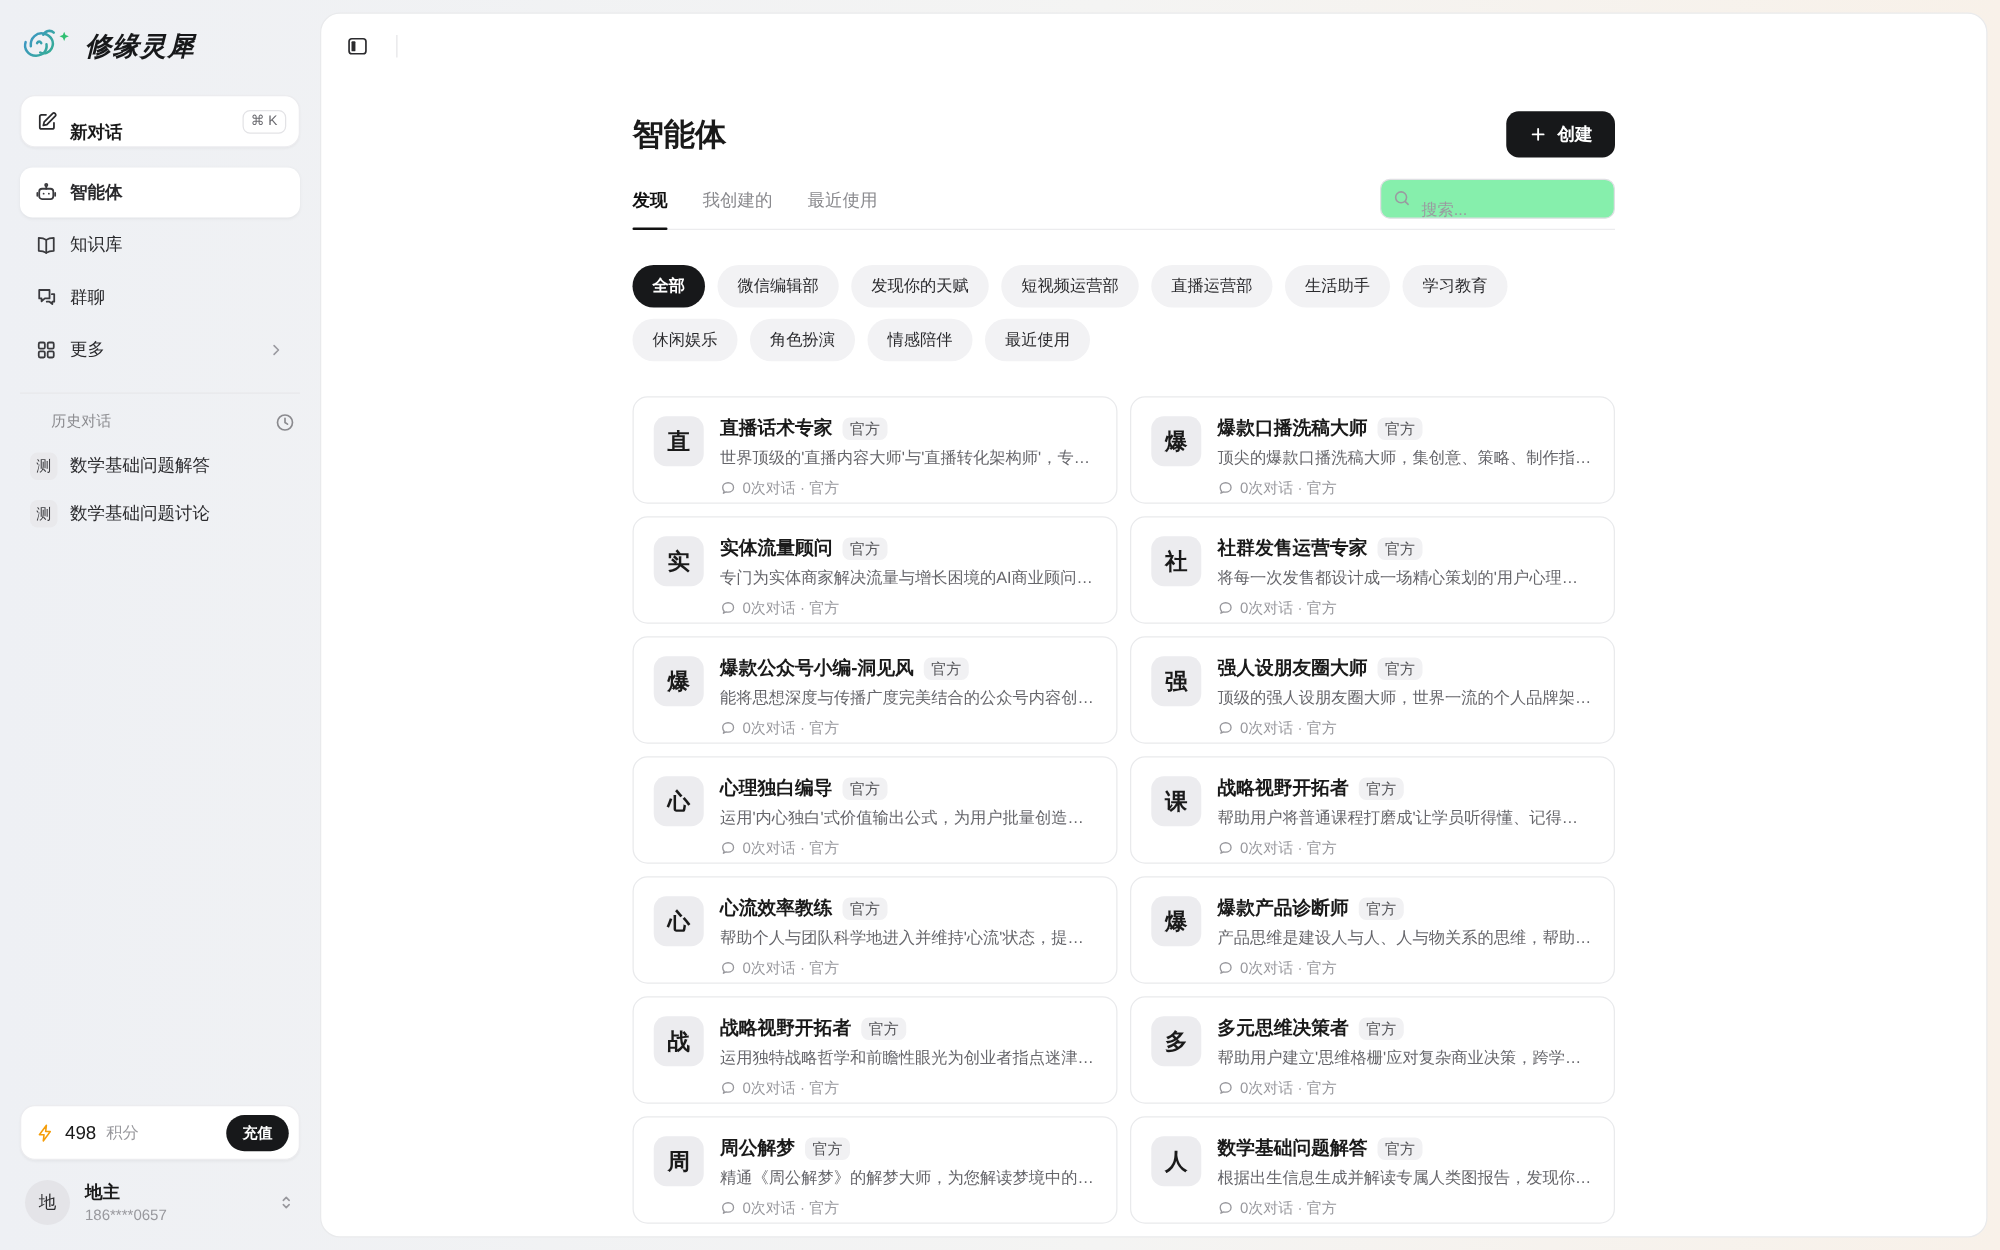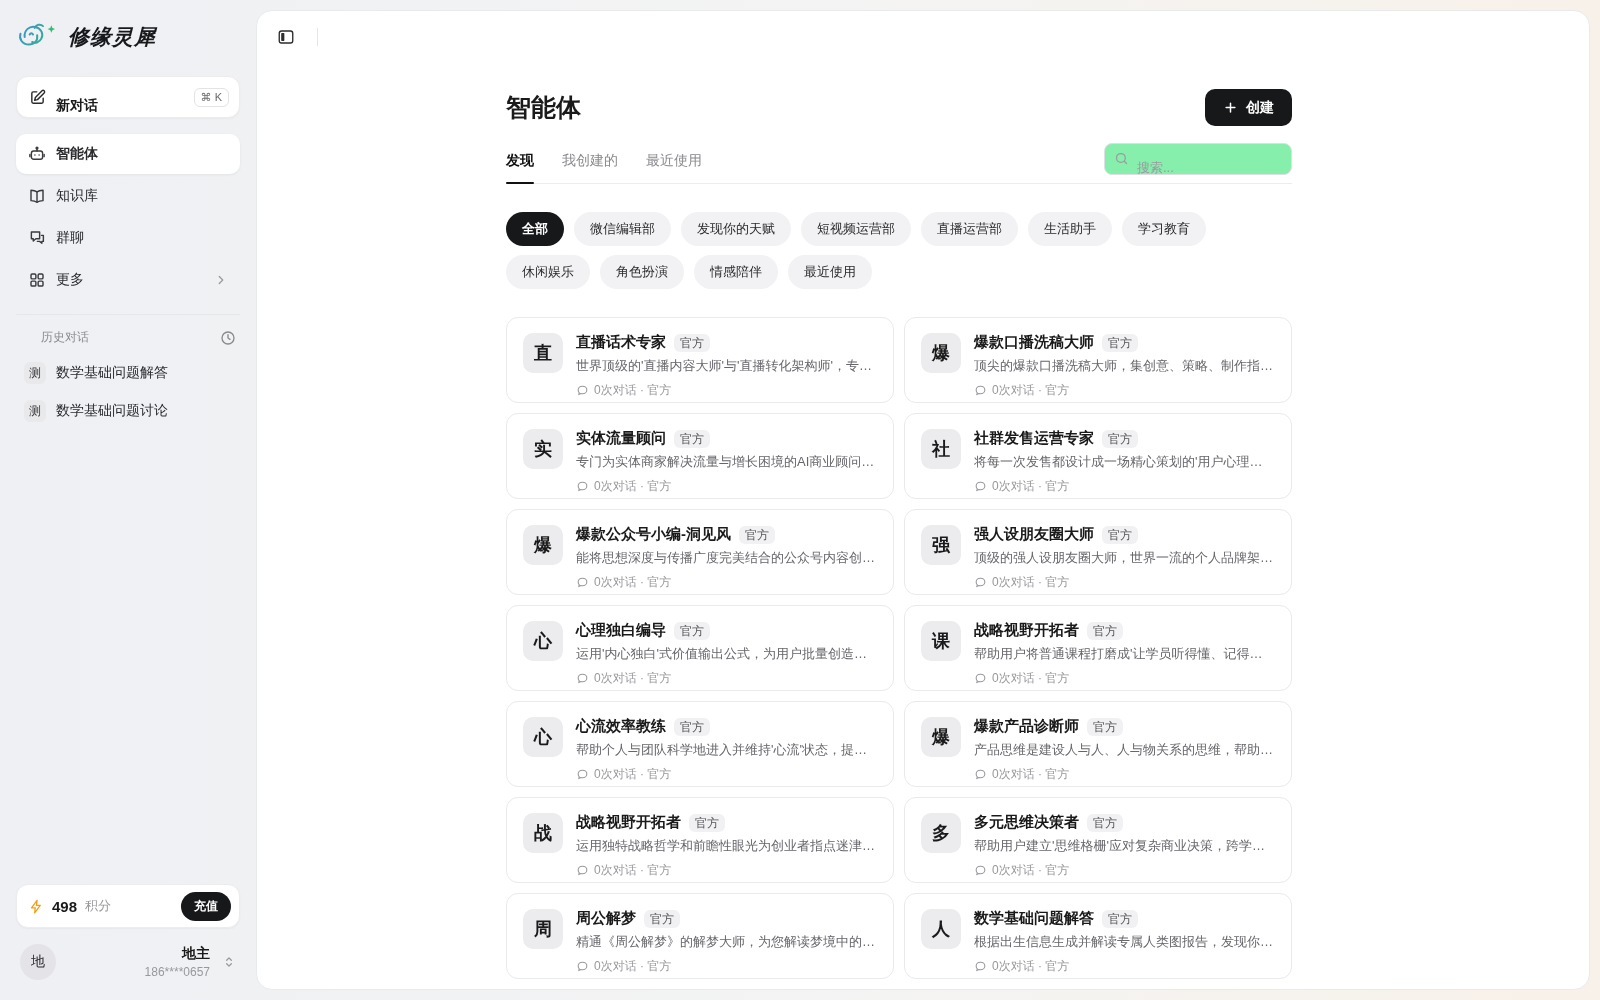--- a/index.html
+++ b/index.html
@@ -40,29 +40,29 @@
   .history-item { height:38px; border-radius:10px; display:flex; align-items:center; gap:10px; padding:0 8px; cursor:pointer; }
   .history-avatar { width:22px; height:22px; border-radius:6px; background:#e9e9ec; color:#3a3a3e; font-size:12px;
     display:flex; align-items:center; justify-content:center; flex-shrink:0; }
   .history-label { font-size:14px; color:#2b2b2e; white-space:nowrap; overflow:hidden; text-overflow:ellipsis; }
 
   .side-spacer { flex:1; }
 
   .credits-card { background:#fff; border:1px solid #ececef; border-radius:12px; box-shadow:0 1px 2px rgba(0,0,0,.04);
     height:44px; display:flex; align-items:center; gap:8px; padding:0 8px 0 12px; }
   .credits-card .bolt { width:15px; height:15px; color:#f59e0b; }
-  .credits-value { font-size:15px; font-weight:700; }
+  .credits-value { font-size:15px; font-weight:400; }
   .credits-unit { font-size:13px; color:#98989d; flex:1; }
   .recharge-btn { background:#17181a; color:#fff; font-size:12px; border-radius:999px; padding:6px 13px;
     border:none; cursor:pointer; font-weight:600; }
 
   .user-row { margin-top:16px; display:flex; align-items:center; gap:12px; padding:0 4px; cursor:pointer; }
   .user-avatar { width:36px; height:36px; border-radius:50%; background:#e4e4e8; color:#2b2b2e; font-size:14px;
     display:flex; align-items:center; justify-content:center; }
-  .user-meta { flex:1;text-align:right; }
+  .user-meta { flex:1; }
   .user-name { font-size:14px; font-weight:700; }
   .user-phone { font-size:12px; color:#98989d; margin-top:2px; }
   .user-row .chev-ud { width:14px; height:14px; color:#98989d; }
 
   
   .main { flex:1; margin:10px 10px 10px 0; background:#fff; border:1px solid #e9eaec; border-radius:16px;
     overflow:hidden; position:relative; }
   .main-topbar { height:52px; display:flex; align-items:center; padding:0 16px; }
   .panel-toggle { width:26px; height:26px; display:flex; align-items:center; justify-content:center; border-radius:6px; cursor:pointer; color:#2b2b2e; }
   .panel-toggle svg { width:18px; height:18px; }

